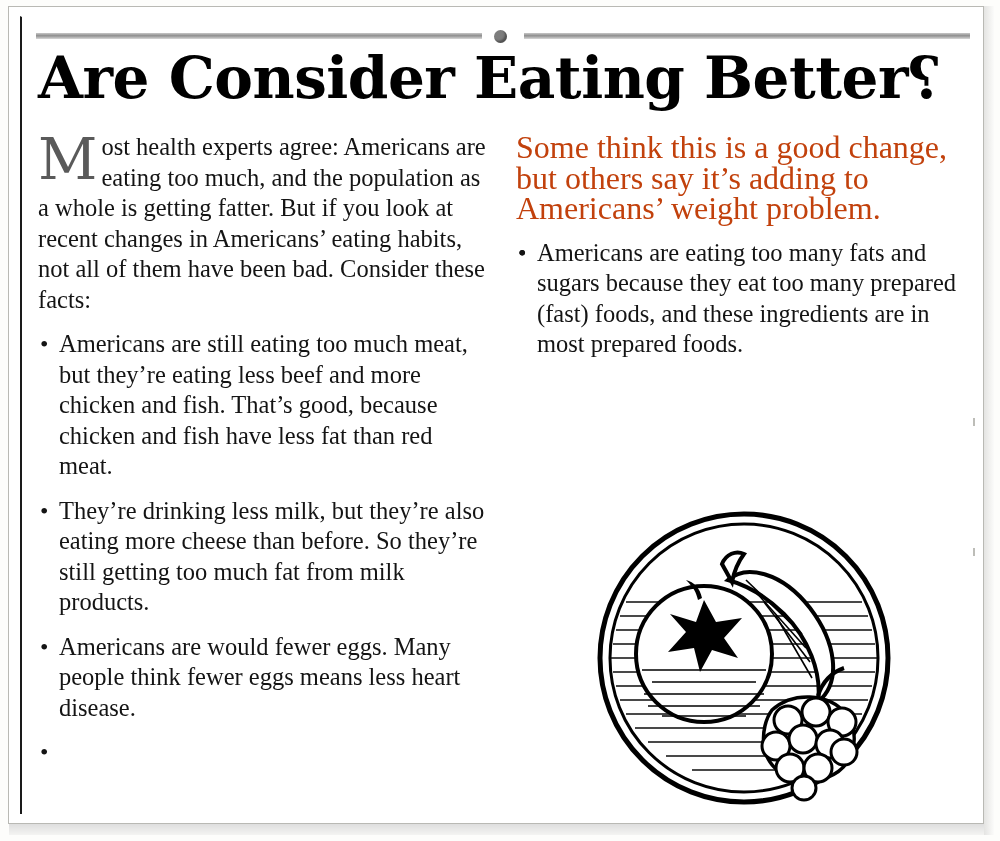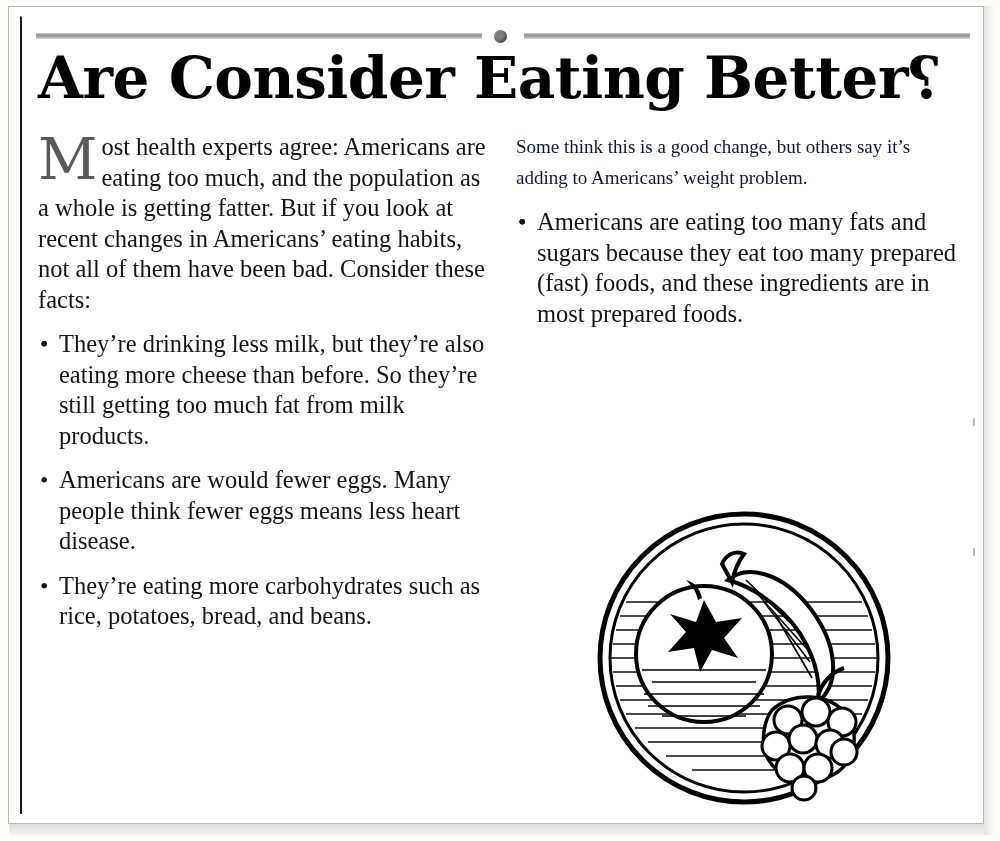--- a/index.html
+++ b/index.html
@@ -130,23 +130,23 @@
     float: left;
     font-family: "DejaVu Serif", serif;
     font-size: 58px;
     line-height: 46px;
     padding: 4px 4px 0 0;
     color: #5a5a5a;
     font-weight: 400;
   }
   p.para {
     margin: 0 0 10px 0;
-    font-size: 19px;
-    line-height: 30.5px;
-    color: #0f172a;
+    font-size: 32px;
+    line-height: 30.5px;
+    color: #c2410c;
   }
   ul.facts {
     list-style: none;
     margin: 0;
     padding: 0;
   }
   ul.facts li {
     position: relative;
     margin: 0 0 14px 0;
     padding-left: 21px;
@@ -199,24 +199,24 @@
   </div>
 
   <h1 class="title"><span>Are Consider Eating Better</span><span class="qmark">?</span></h1>
 
   <div class="columns">
 
     <div class="col col-left">
       <p class="lead"><span class="dropcap">M</span><span>ost health experts agree: Americans are eating too much, and the population as a whole is getting fatter. But if you look at recent changes in Americans’ eating habits, not all of them have been bad. Consider these facts:</span></p>
 
       <ul class="facts">
-        <li><span class="bullet">•</span></li>
+        <li><span class="bullet">•</span><span>Americans are still eating too much meat, but they’re eating less beef and more chicken and fish. That’s good, because chicken and fish have less fat than red meat.</span></li>
         <li><span class="bullet">•</span><span>They’re drinking less milk, but they’re also eating more cheese than before. So they’re still getting too much fat from milk products.</span></li>
         <li><span class="bullet">•</span><span>Americans are would fewer eggs. Many people think fewer eggs means less heart disease.</span></li>
-        <li><span class="bullet">•</span><span>They’re eating more carbohydrates such as rice, potatoes, bread, and beans.</span></li>
+        <li><span class="bullet">•</span></li>
       </ul>
     </div>
 
     <div class="col col-right">
       <p class="para">Some think this is a good change, but others say it’s adding to Americans’ weight problem.</p>
 
       <ul class="facts">
         <li><span class="bullet">•</span></li>
         <li><span class="bullet">•</span><span>Americans are eating too many fats and sugars because they eat too many prepared (fast) foods, and these ingredients are in most prepared foods.</span></li>
       </ul>

